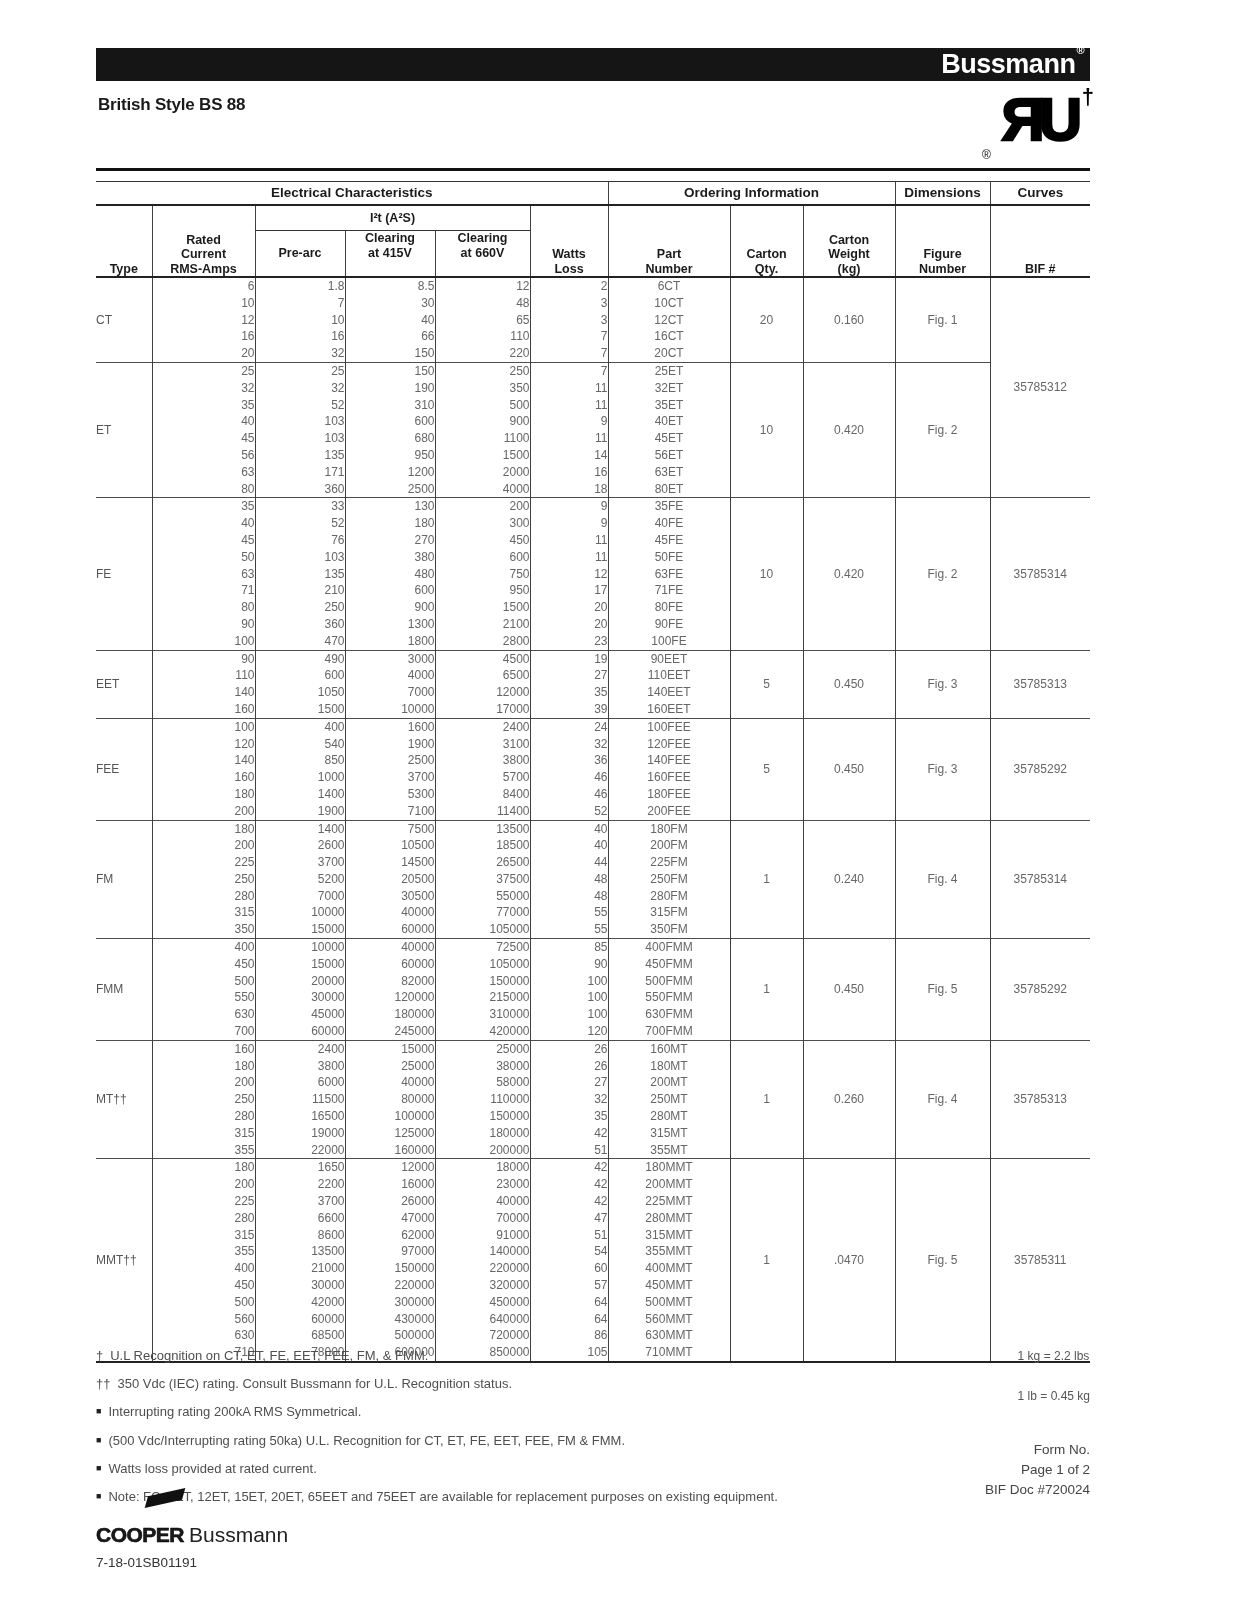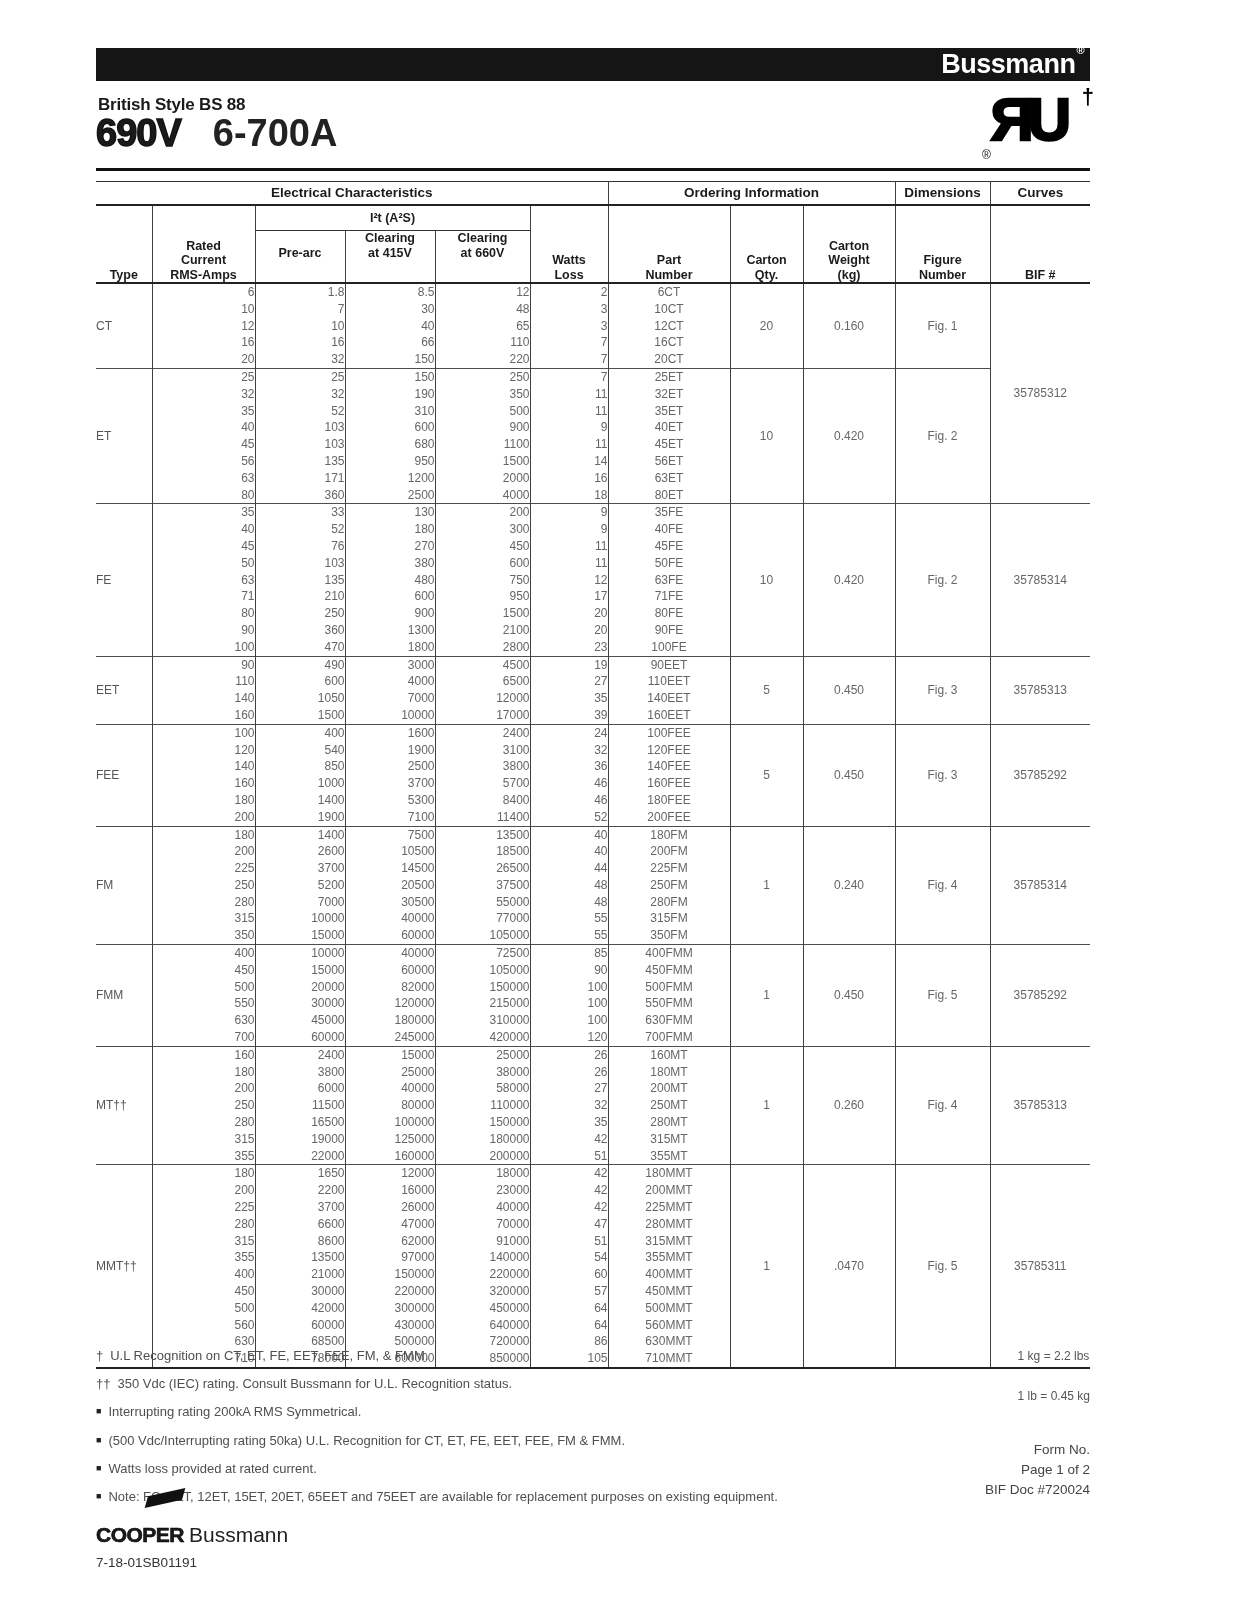--- a/index.html
+++ b/index.html
@@ -28,21 +28,21 @@
   }
   .bigtitle .voltage {
     font-size:38px; font-weight:700; letter-spacing:-1px; -webkit-text-stroke:1.4px #111;
   }
   .bigtitle .amprange { font-size:38px; font-weight:700; letter-spacing:0; color:#222; }
 
   .ul-mark {
     position:absolute; left:988px; top:88px; width:102px; height:74px;
   }
   .ul-mark .ru {
-    position:absolute; right:25px; top:2px; font-size:60px; font-weight:700;
+    position:absolute; right:14px; top:2px; font-size:60px; font-weight:700;
     letter-spacing:-6px; -webkit-text-stroke:2.5px #000; color:#000; line-height:60px;
   }
   .ul-mark .reg { position:absolute; left:-6px; bottom:0px; font-size:12px; color:#111; }
   .ul-mark .dagger { position:absolute; right:-4px; top:-4px; font-size:22px; font-weight:700; color:#000; }
 
   .title-rule {
     position:absolute; left:96px; top:168px; width:994px; height:3px; background:#111;
   }
 
   
@@ -53,21 +53,21 @@
   }
   table.spec th, table.spec td { padding:0; margin:0; }
   .bL { border-left:1px solid #3f3f3f; }
 
   thead th { color:#1b1b1b; font-weight:700; white-space:pre-line; }
   tr.group-row { border-bottom:2px solid #222; }
   tr.group-row th { font-size:13.5px; height:23px; text-align:center; vertical-align:middle; }
   th.i2t { font-size:12.5px; height:26px; text-align:center; vertical-align:middle;
            border-bottom:1.4px solid #333; }
   tr.subhead-row th, th.twoRow {
-    font-size:12.5px; text-align:center; vertical-align:bottom; padding-bottom:22px; line-height:14.5px;
+    font-size:12.5px; text-align:center; vertical-align:bottom; padding-bottom:16px; line-height:14.5px;
   }
   th.twoRow { height:64px; }
   tr.subhead-row th { height:38px; }
   thead { border-bottom:2px solid #222; }
 
   tbody td {
     font-size:12px; color:#666; height:16.8px; line-height:16.8px;
     vertical-align:middle; overflow:hidden;
   }
   tr.section-start { border-top:1.6px solid #4d4d4d; }
@@ -109,24 +109,20 @@
 <body>
 
 <div class="page">
 
   <div class="brandbar">
     <span class="brand-text"><span>Bussmann</span><span class="brand-reg">®</span></span>
   </div>
 
   <div class="subtitle">British Style BS 88</div>
 
-  <div class="bigtitle">
-    <span class="voltage">690V</span>
-    <span class="amprange">6-700A</span>
-  </div>
 
   <div class="ul-mark">
     <span class="ru">ЯU</span>
     <span class="reg">®</span>
     <span class="dagger">†</span>
   </div>
 
   <div class="title-rule"></div>
 
   <div class="table-wrap">

